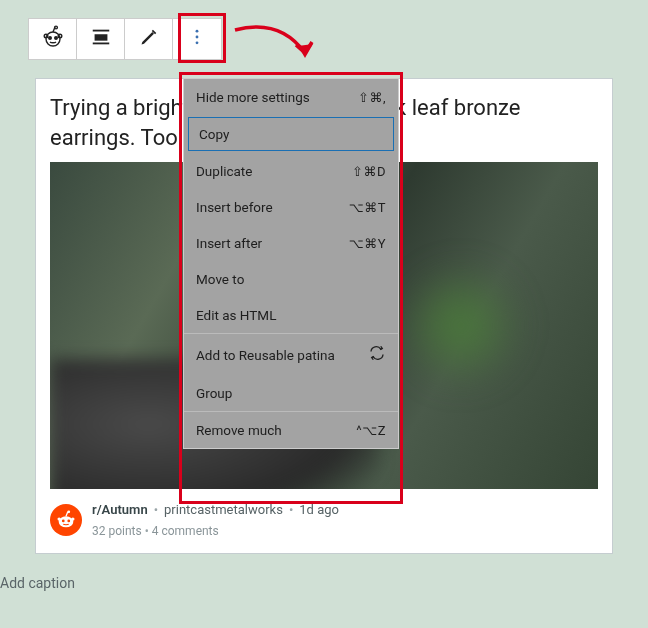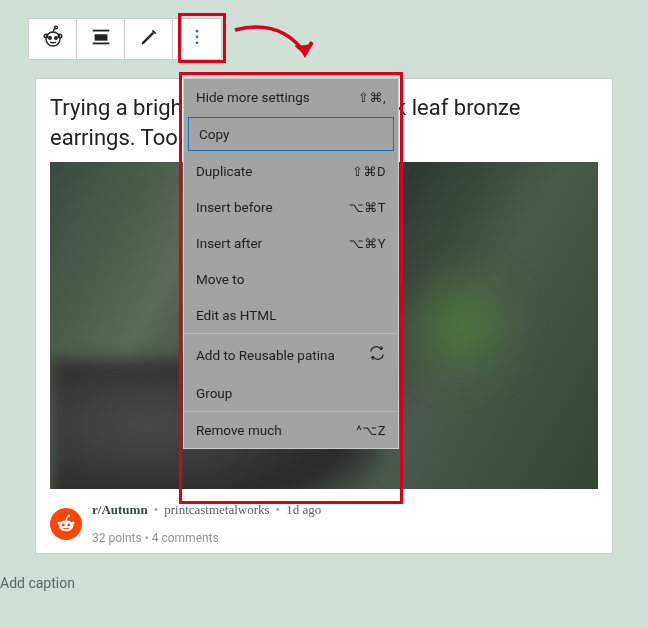--- a/index.html
+++ b/index.html
@@ -96,24 +96,24 @@
       width: 32px;
       height: 32px;
       border-radius: 50%;
       background: #ff4500;
       display: flex;
       align-items: center;
       justify-content: center;
       flex-shrink: 0;
     }
     .meta-text { font-size: 13px; color: #576366; line-height: 1.4; }
-    .meta-line1 { display: flex; gap: 6px; align-items: flex-start; font-family: Liberation Serif, serif; }
+    .meta-line1 { display: flex; gap: 6px; align-items: flex-start; }
     .sub-link { color: #374548; font-weight: 600; }
     .dot { color: #9aa5a8; }
-    .meta-line2 { color: #8a9599; font-size: 12px; margin-top: 10px; }
+    .meta-line2 { color: #8a9599; font-size: 12px; margin-top: 3px; }
     .caption-area {
       position: absolute;
       top: 575px;
       left: 0;
       width: 648px;
       text-align: left;
       font-size: 14px;
       color: #5a6568;
     }
     

